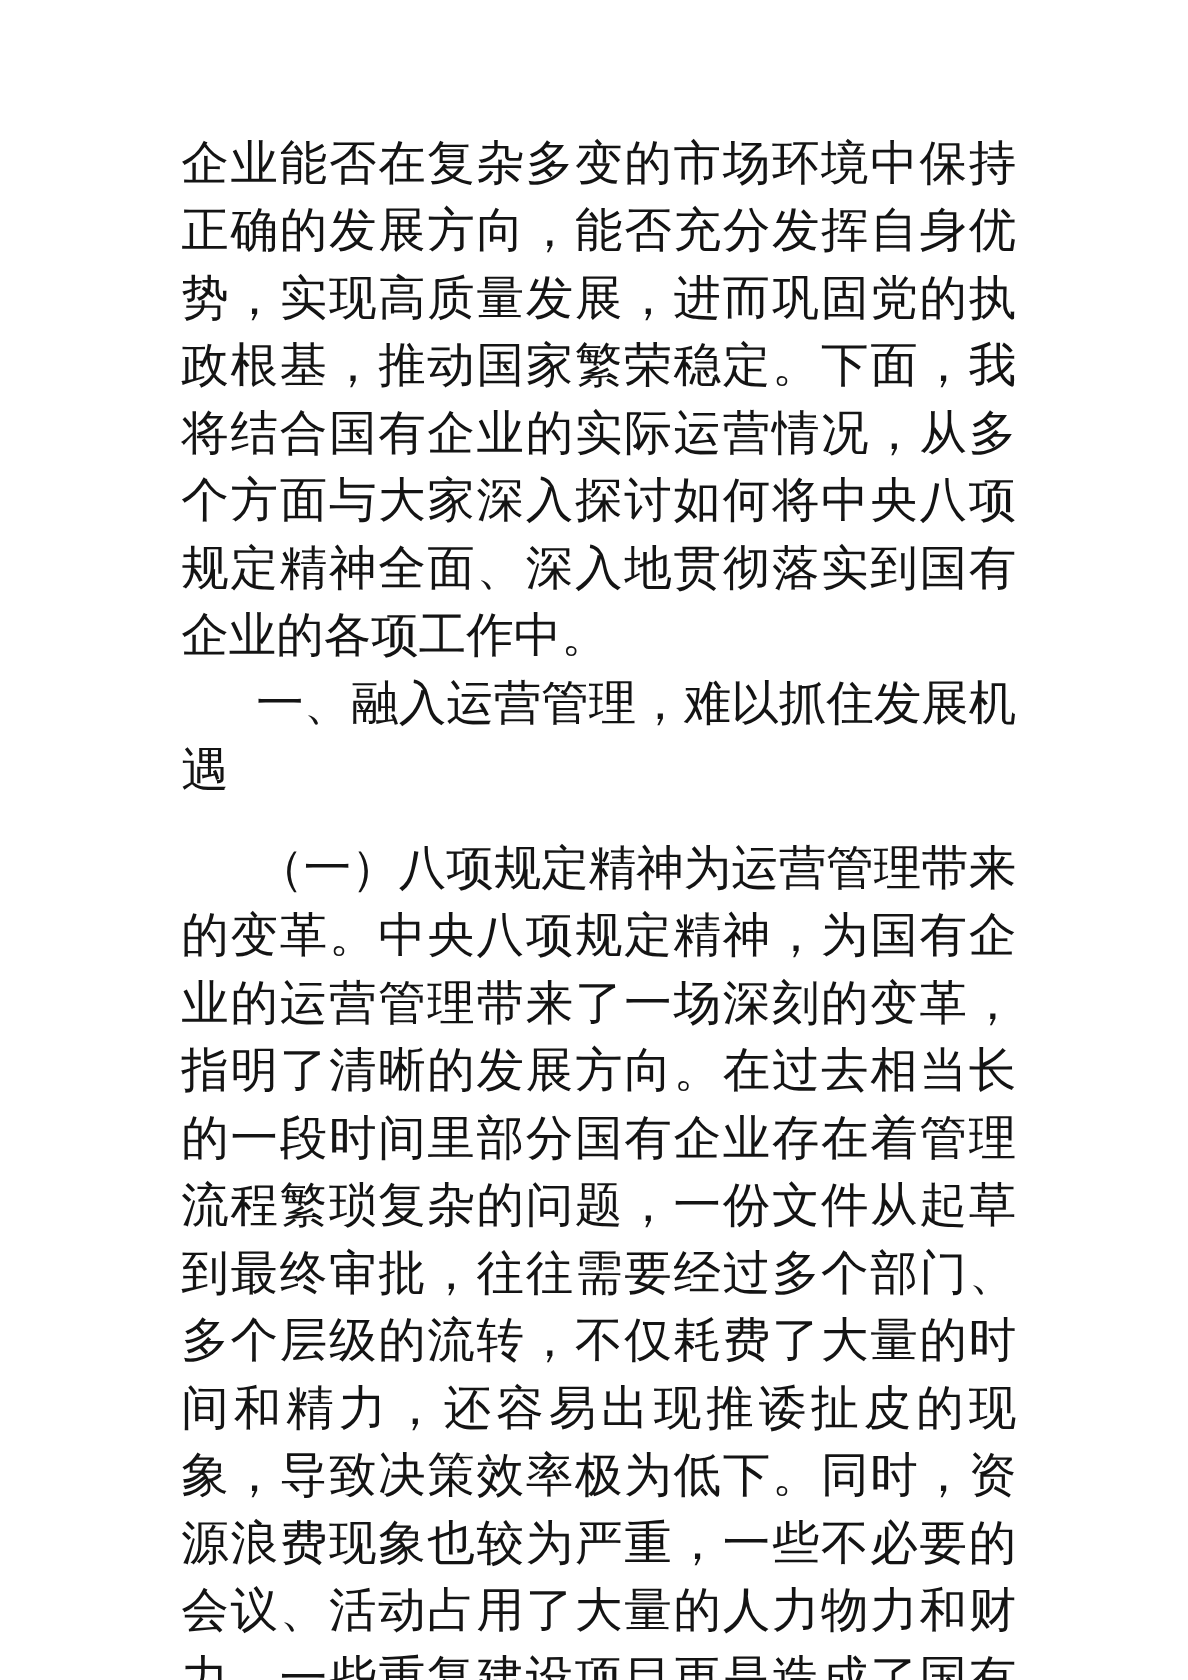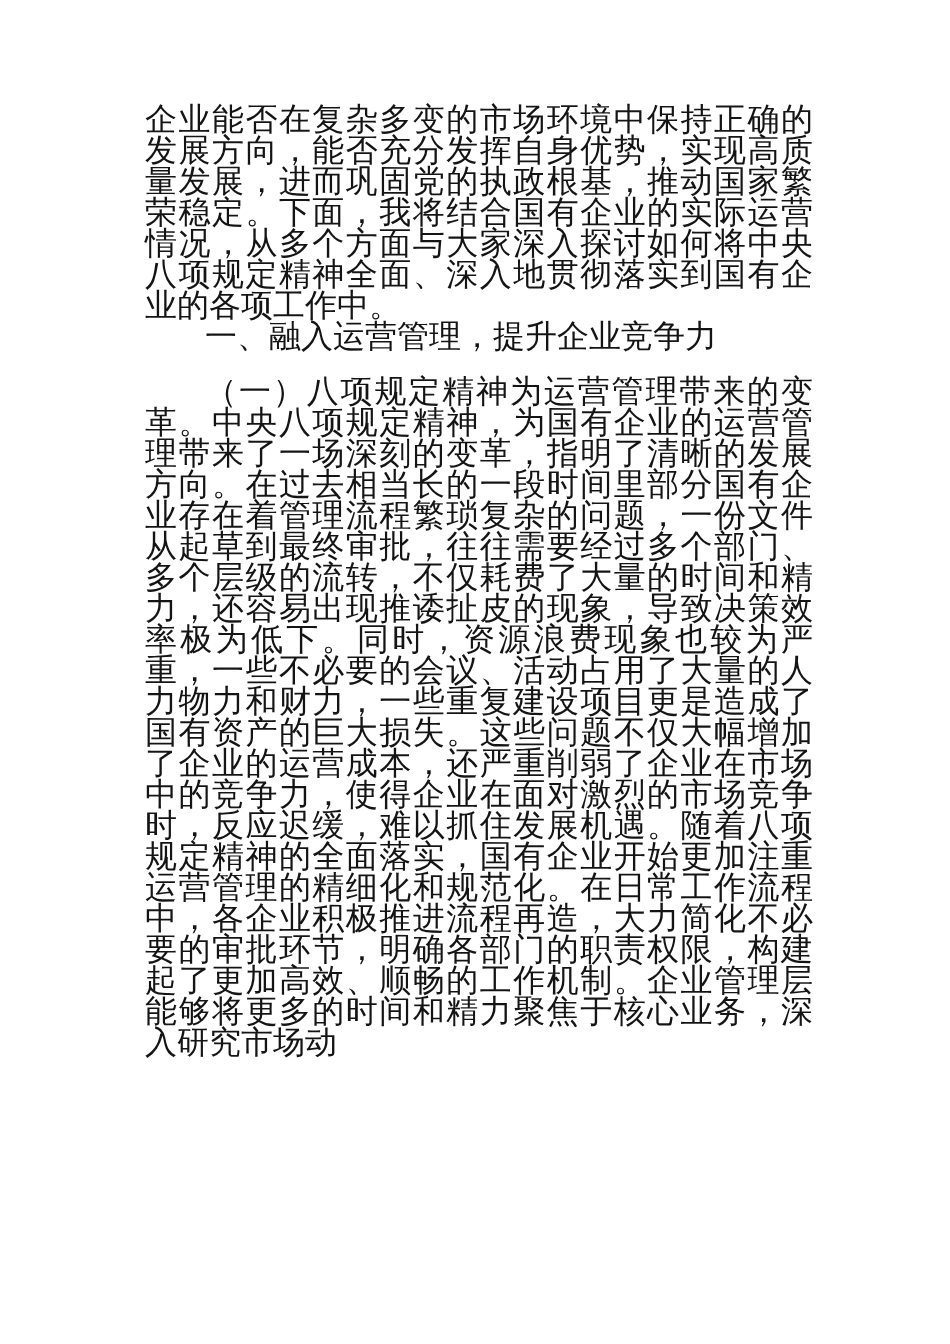--- a/index.html
+++ b/index.html
@@ -18,22 +18,22 @@
   }
   .doc-body {
     position: absolute;
     left: 145px;
     top: 104px;
     width: 668px;
   }
   .para {
     margin: 0;
     font-family: Liberation Serif, serif;
-    font-size: 32px;
-    line-height: 31px;
+    font-size: 38px;
+    line-height: 54px;
     color: #141414;
     text-align: justify;
     text-justify: inter-character;
     text-align-last: left;
     letter-spacing: 0px;
     word-break: break-all;
     -webkit-font-smoothing: antialiased;
   }
   .para.indent {
     text-indent: 60px;
@@ -45,18 +45,18 @@
   }
 </style>
 </head>
 <body>
 
 <div class="page">
   <div class="doc-body">
 
     <p class="para">企业能否在复杂多变的市场环境中保持正确的发展方向，能否充分发挥自身优势，实现高质量发展，进而巩固党的执政根基，推动国家繁荣稳定。下面，我将结合国有企业的实际运营情况，从多个方面与大家深入探讨如何将中央八项规定精神全面、深入地贯彻落实到国有企业的各项工作中。</p>
 
-    <p class="para heading">一、融入运营管理，提升企业竞争力</p>
+    <p class="para heading">一、融入运营管理，难以抓住发展机遇</p>
 
     <p class="para indent">（一）八项规定精神为运营管理带来的变革。中央八项规定精神，为国有企业的运营管理带来了一场深刻的变革，指明了清晰的发展方向。在过去相当长的一段时间里部分国有企业存在着管理流程繁琐复杂的问题，一份文件从起草到最终审批，往往需要经过多个部门、多个层级的流转，不仅耗费了大量的时间和精力，还容易出现推诿扯皮的现象，导致决策效率极为低下。同时，资源浪费现象也较为严重，一些不必要的会议、活动占用了大量的人力物力和财力，一些重复建设项目更是造成了国有资产的巨大损失。这些问题不仅大幅增加了企业的运营成本，还严重削弱了企业在市场中的竞争力，使得企业在面对激烈的市场竞争时，反应迟缓，难以抓住发展机遇。随着八项规定精神的全面落实，国有企业开始更加注重运营管理的精细化和规范化。在日常工作流程中，各企业积极推进流程再造，大力简化不必要的审批环节，明确各部门的职责权限，构建起了更加高效、顺畅的工作机制。企业管理层能够将更多的时间和精力聚焦于核心业务，深入研究市场动</p>
 
   </div>
 </div>
 
 </body></html>

